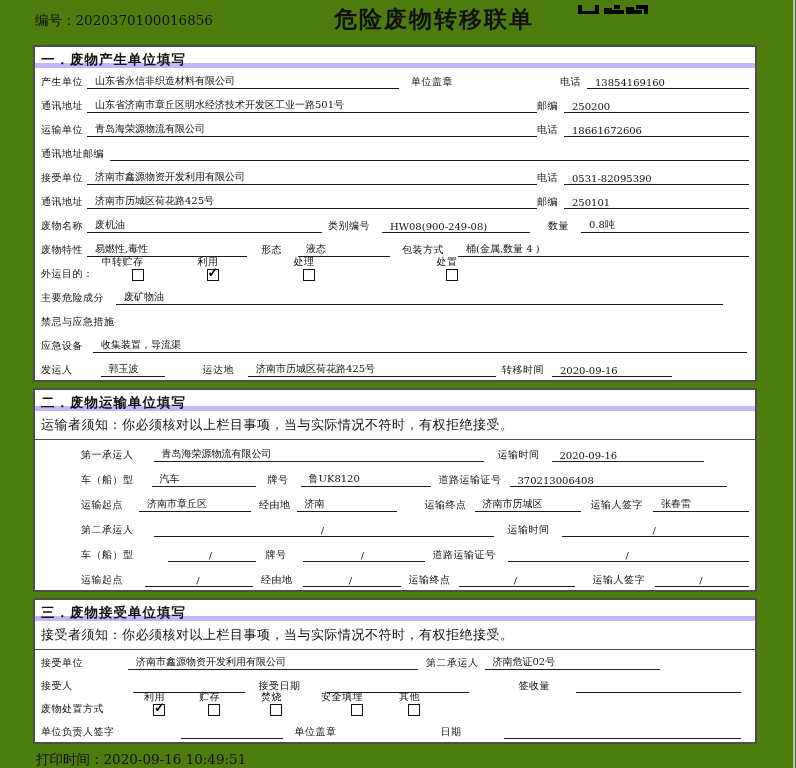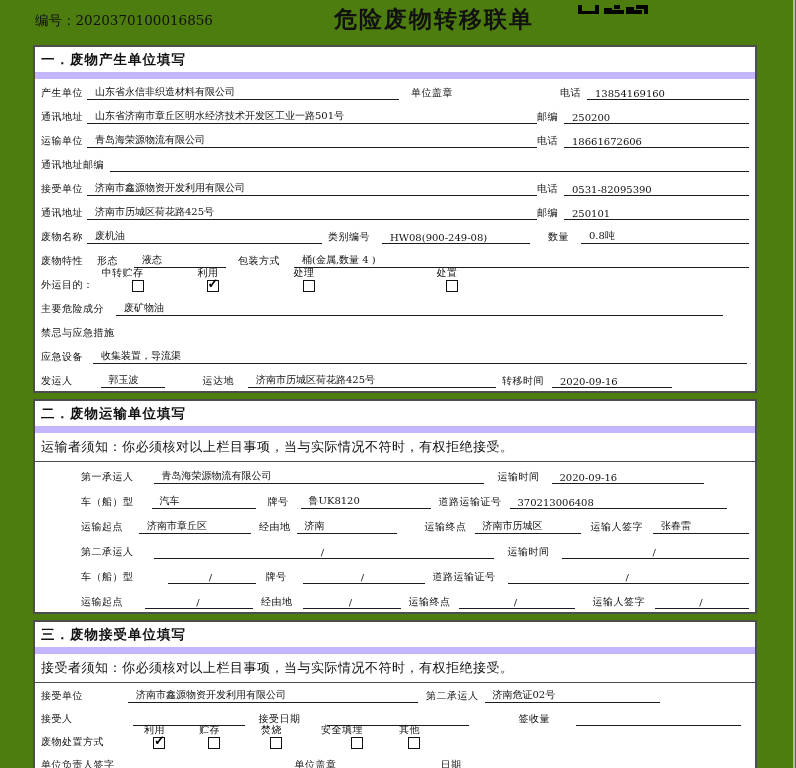--- a/index.html
+++ b/index.html
@@ -9,22 +9,22 @@
   }
   .edge-line{position:absolute;top:0;right:1px;width:2px;height:768px;background:#b9b9b9;}
   
   .hdr{position:relative;height:45px;}
   .serial{position:absolute;left:35px;top:12px;font-size:13.5px;white-space:nowrap;}
   .doc-title{position:absolute;left:334px;top:4px;font-size:23px;font-weight:bold;letter-spacing:2px;white-space:nowrap;}
   .qr{position:absolute;left:578px;top:0;}
   
   .box{margin-left:33px;width:724px;border:2px solid #4d4d4d;box-sizing:border-box;background:#fff;}
   .box + .box{margin-top:6px;}
-  .sec-title{height:32px;box-sizing:border-box;border-bottom:7px solid #c4b5fd;
-    font-weight:bold;font-size:13.5px;padding:4px 0 0 6px;letter-spacing:1px;}
+  .sec-title{height:17px;box-sizing:border-box;border-bottom:5px solid #c4b5fd;
+    font-weight:bold;font-size:13.5px;padding:4px 0 12px 6px;letter-spacing:1px;}
   .notice{height:29px;box-sizing:border-box;border-bottom:1px solid #4d4d4d;
     display:flex;align-items:center;font-size:13px;padding-left:6px;letter-spacing:.5px;}
   .row{display:flex;align-items:flex-end;height:24px;box-sizing:border-box;
     padding:0 6px 3px 6px;font-size:10px;white-space:nowrap;}
   .row25{height:25px;margin-left:40px;}
   .row23{height:23px;}
   .lbl{white-space:nowrap;letter-spacing:.5px;}
   .u{border-bottom:1px solid #1c1c1c;white-space:nowrap;padding:0 2px 0 8px;
      box-sizing:border-box;overflow:hidden;}
   .uc{text-align:center;padding-left:0;}
@@ -115,20 +115,21 @@
       <span class="lbl">废物名称</span>
       <span class="u" style="width:235px;margin-left:4px;">废机油</span>
       <span class="lbl" style="margin-left:6px;">类别编号</span>
       <span class="u" style="width:148px;margin-left:12px;">HW08(900-249-08)</span>
       <span class="lbl" style="margin-left:18px;">数量</span>
       <span class="u grow" style="margin-left:12px;">0.8吨</span>
     </div>
 
     <div class="row">
       <span class="lbl">废物特性</span>
+      <span class="u" style="width:160px;margin-left:4px;">易燃性,毒性</span>
       <span class="lbl" style="margin-left:14px;">形态</span>
       <span class="u" style="width:92px;margin-left:16px;">液态</span>
       <span class="lbl" style="margin-left:12px;">包装方式</span>
       <span class="u grow" style="margin-left:14px;">桶(金属,数量 4 )</span>
     </div>
 
     <div class="row">
       <span class="lbl">外运目的：</span>
       <span class="opt" style="margin-left:8px;">
           <span class="lbl">中转贮存</span>

